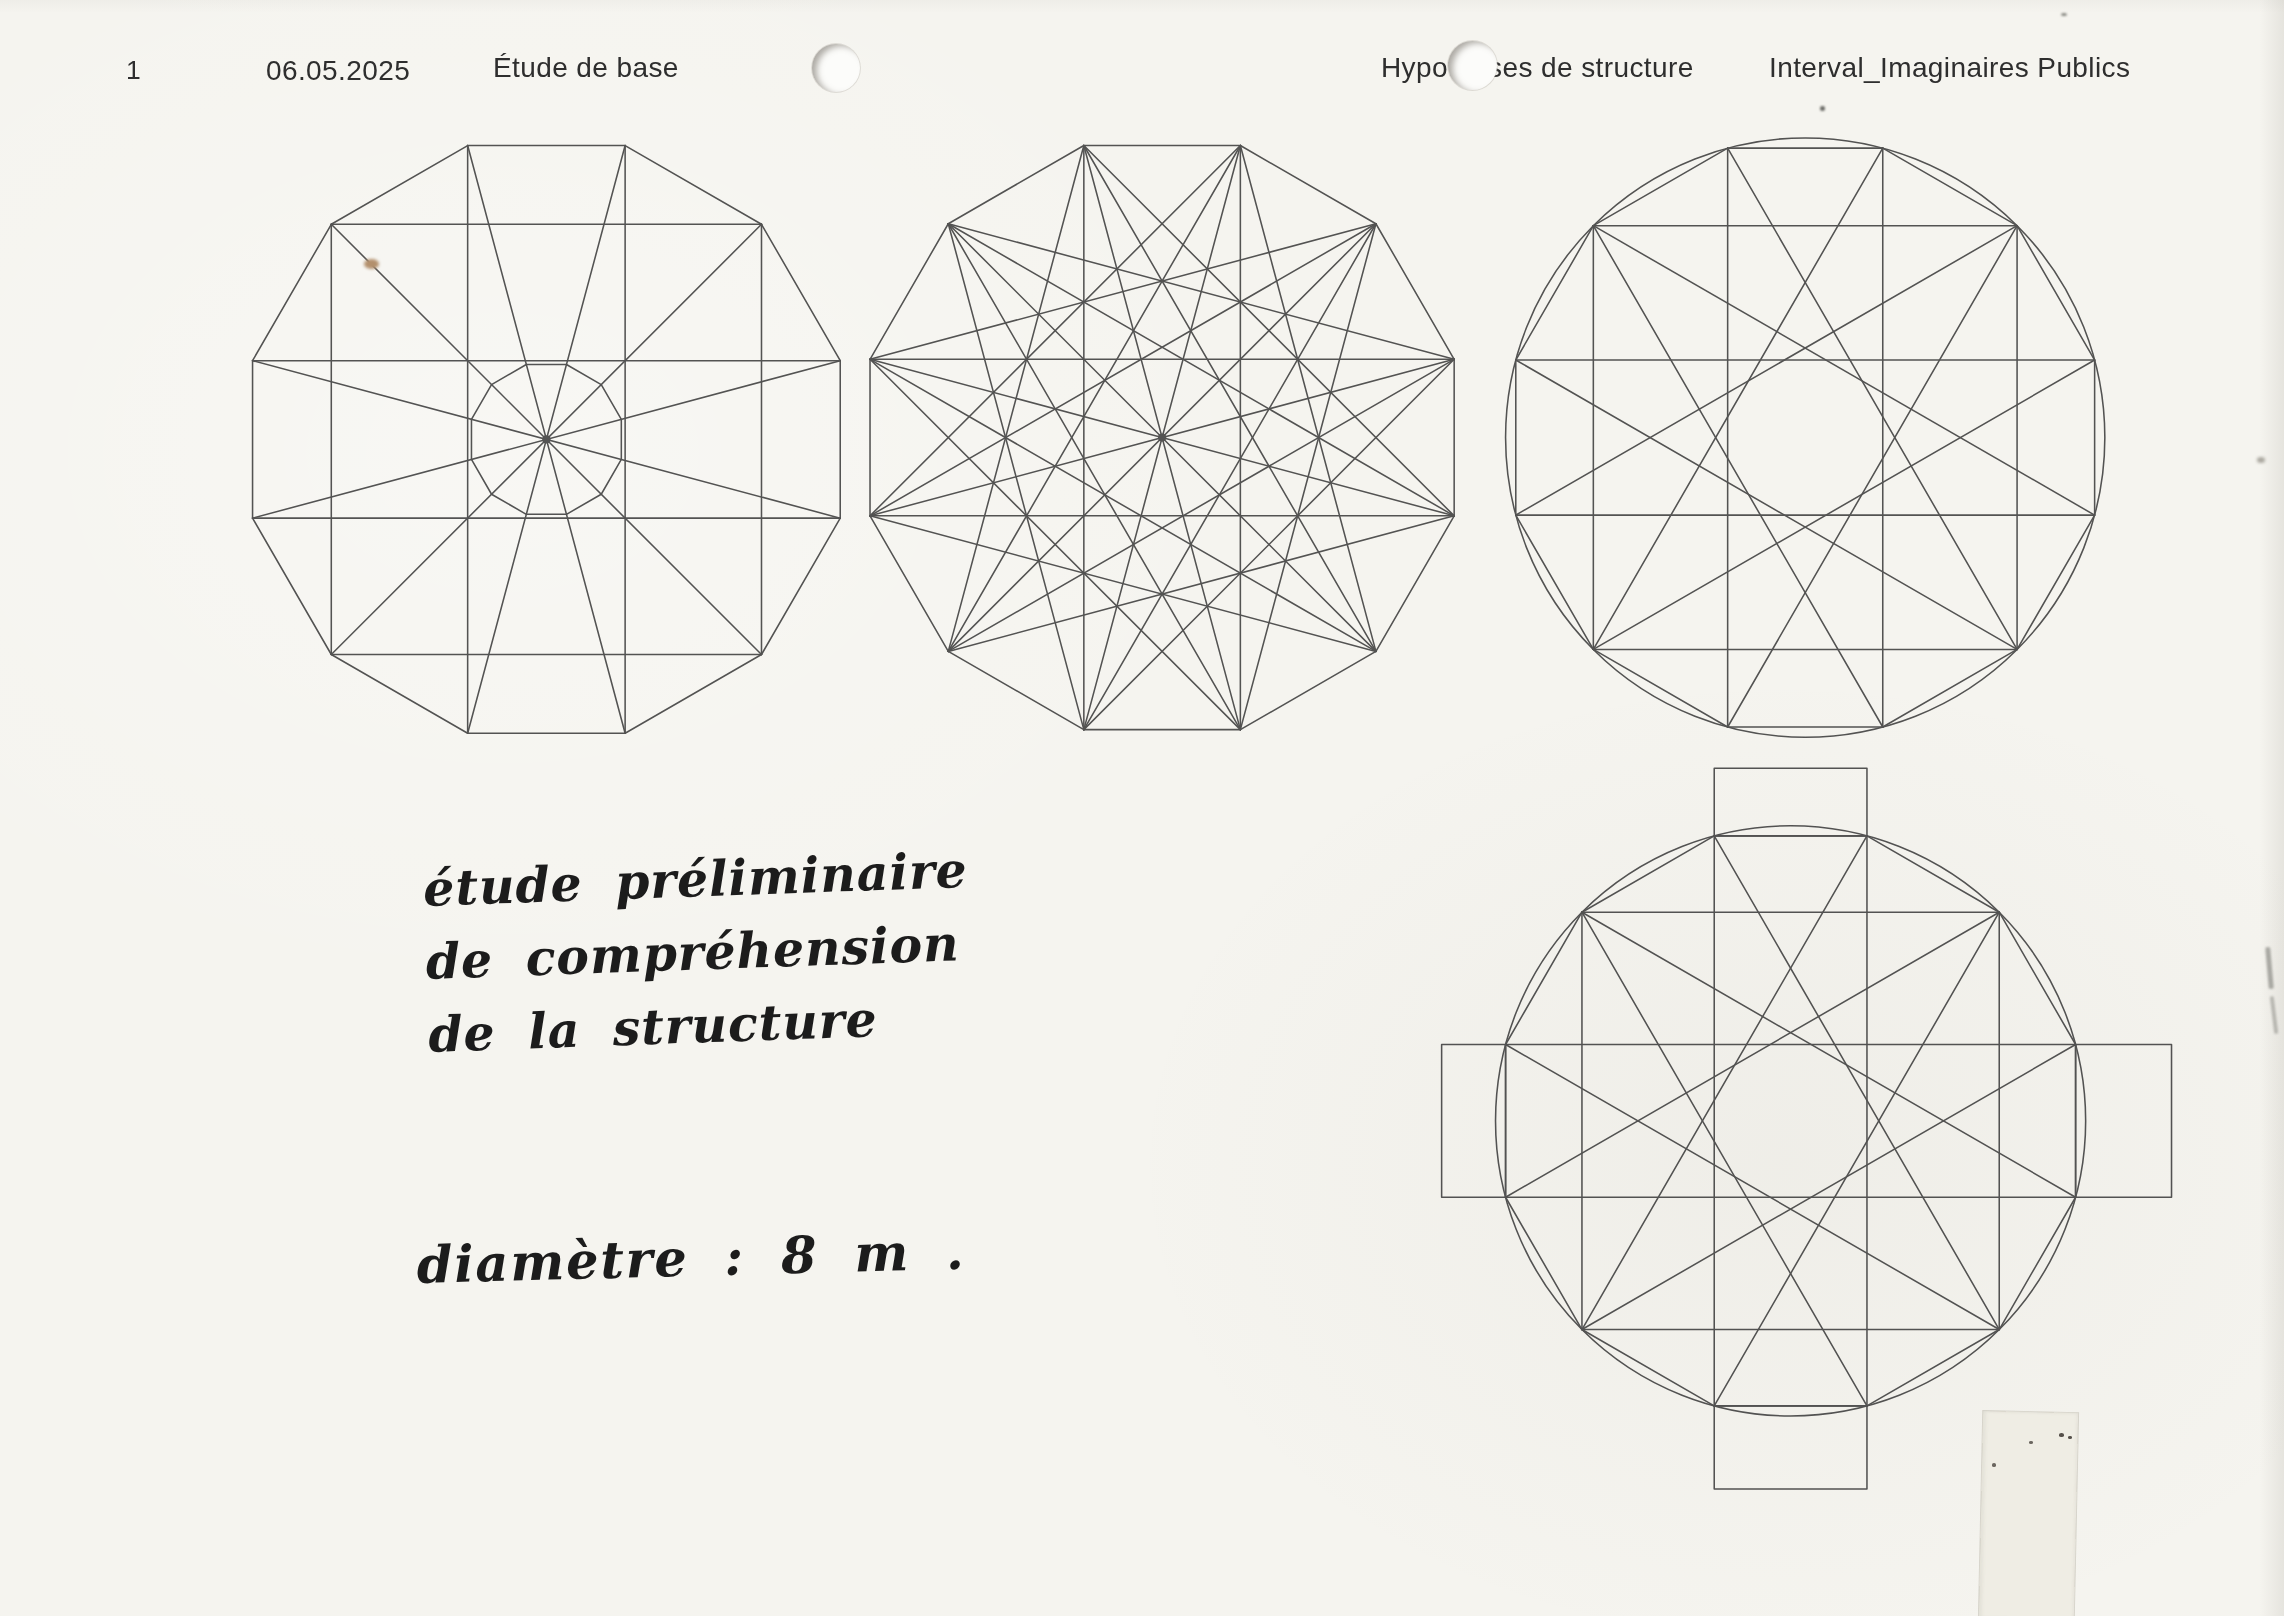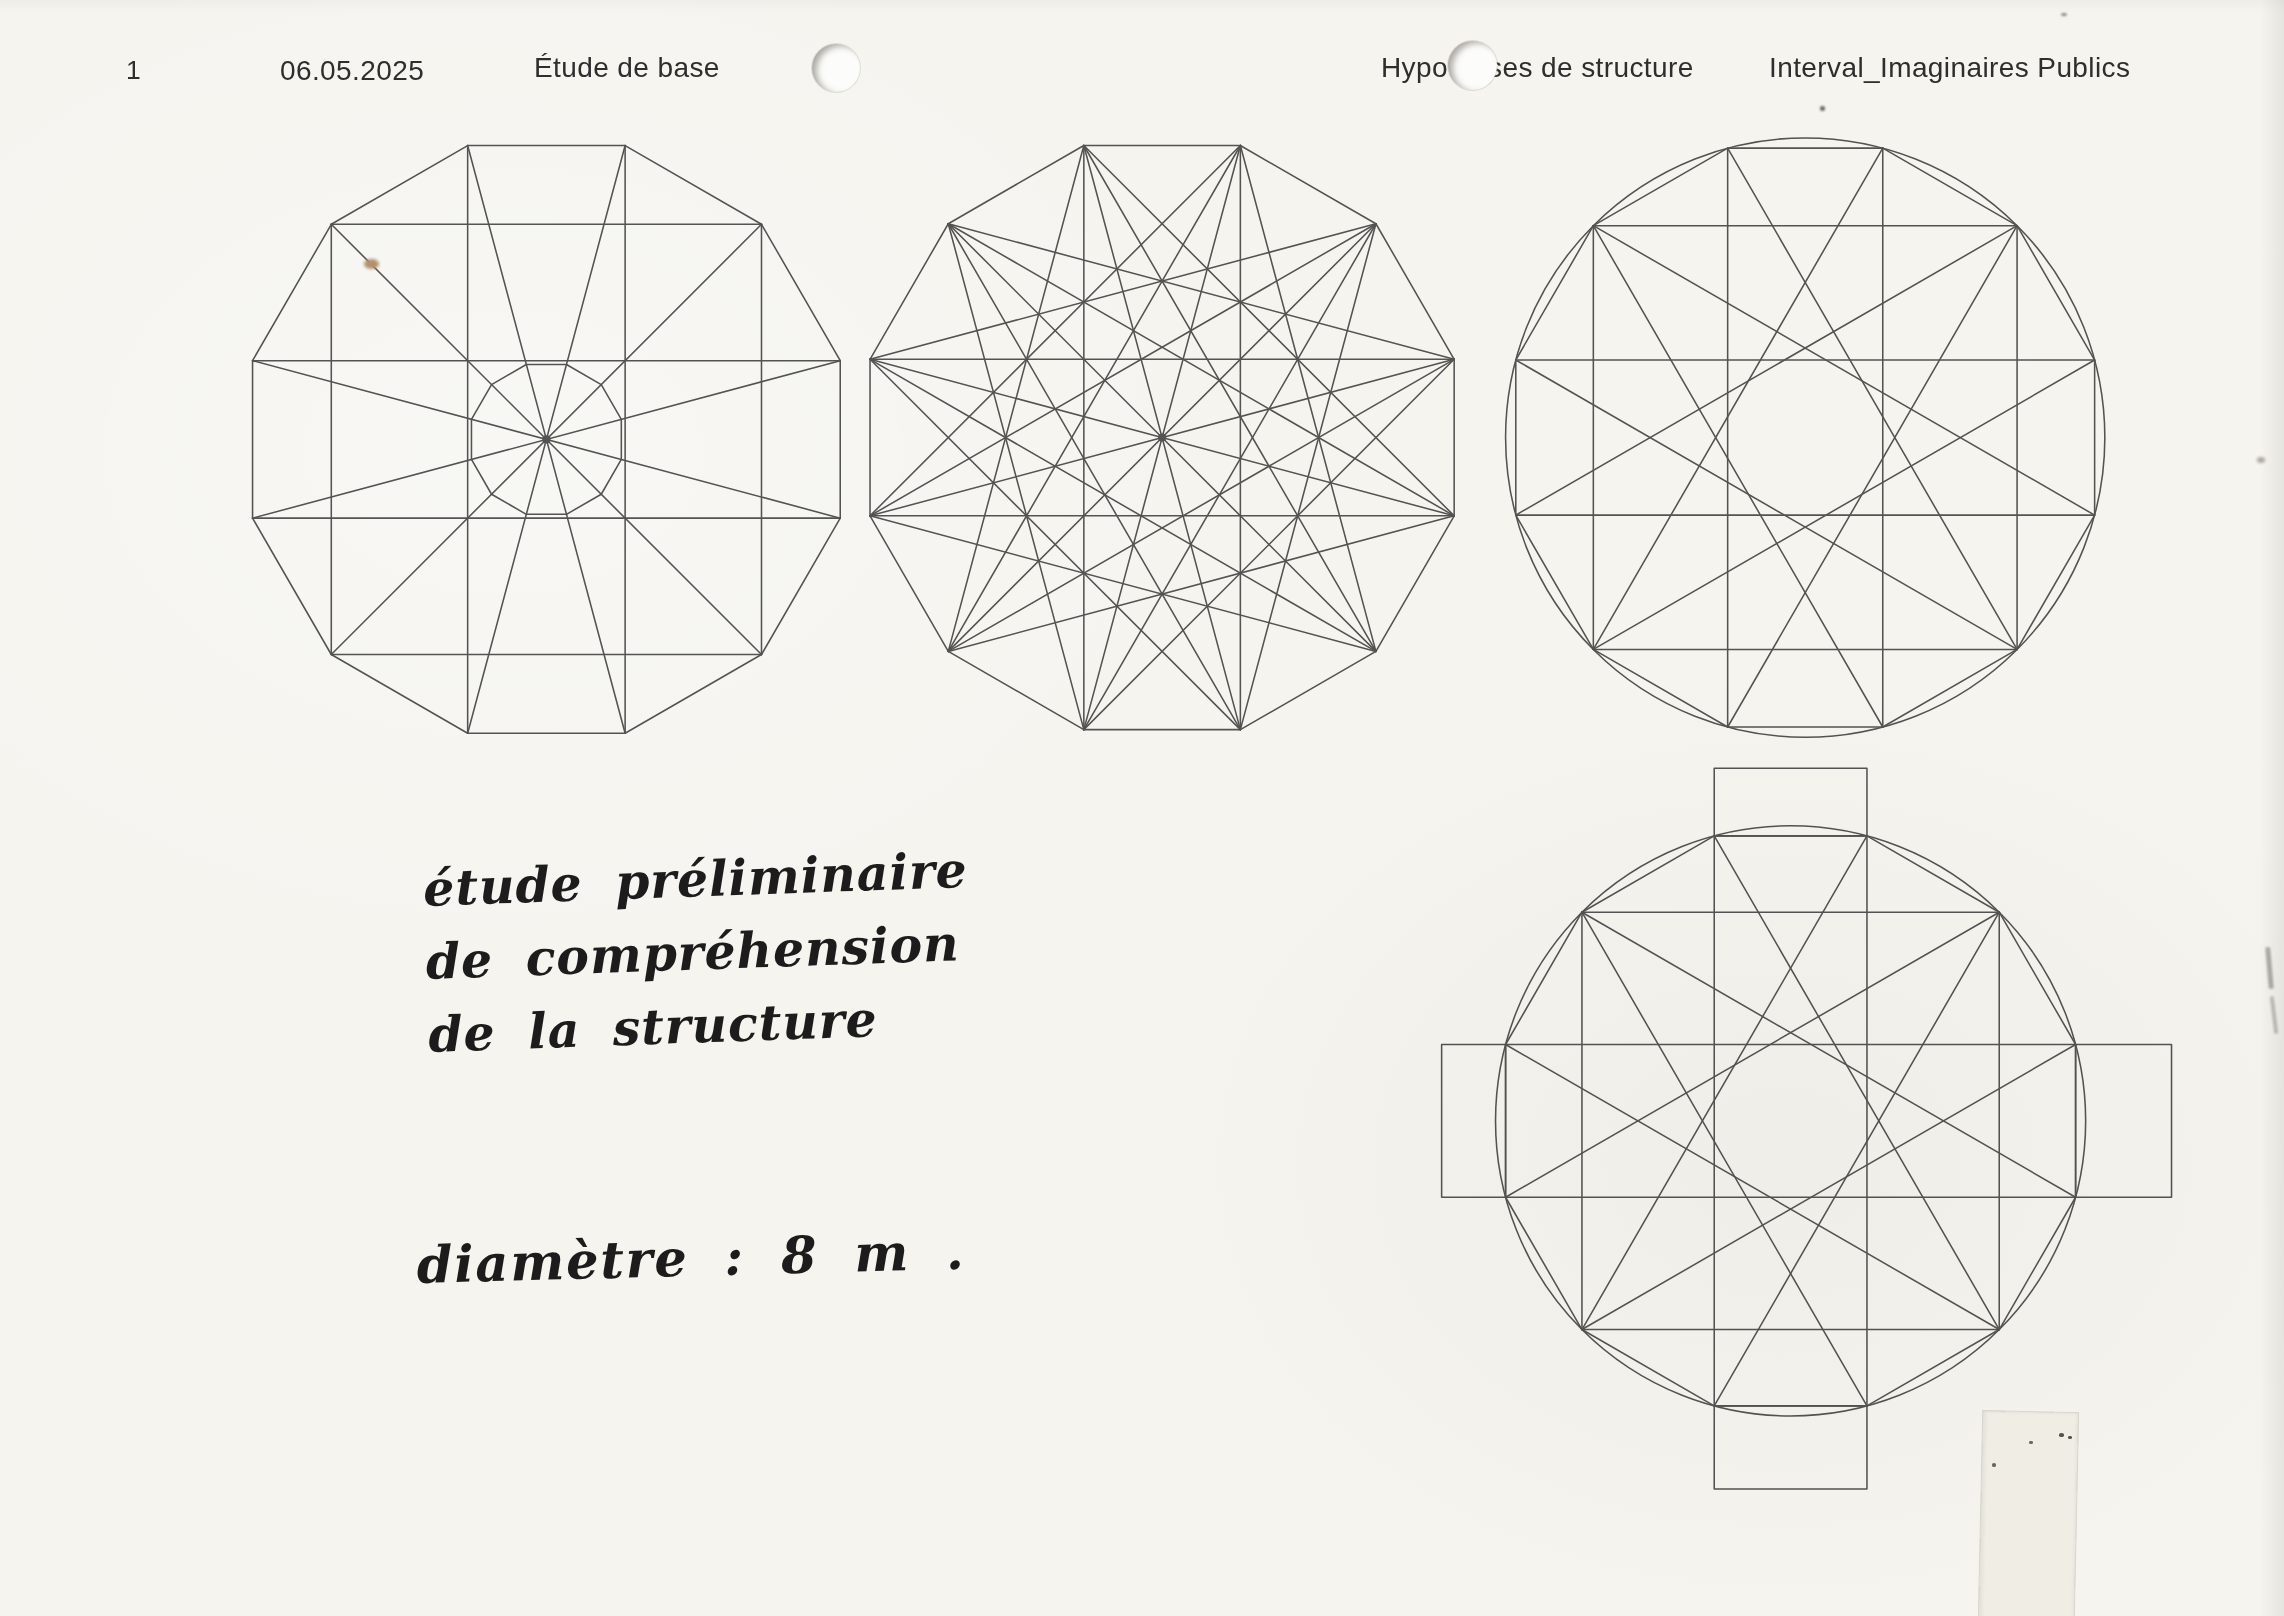--- a/index.html
+++ b/index.html
@@ -12,22 +12,22 @@
       linear-gradient(to bottom, rgba(118,112,100,.05), rgba(118,112,100,0) 12.8px),
       #f5f4ef;
     font-family:"Liberation Sans", sans-serif;
   }
   #drawing{position:absolute;left:0;top:0;z-index:1;}
   .hdr{
     position:absolute;z-index:2;top:52px;
     font-size:28px;font-weight:400;color:#2e2e2e;letter-spacing:0.4px;white-space:nowrap;
   }
   .hdr-num{left:126px;top:55px;font-size:26.5px;}
-  .hdr-date{left:280px;top:55px;}
-  .hdr-study{left:493px;margin-left:41px;}
+  .hdr-date{left:266px;top:55px;}
+  .hdr-study{left:493px;}
   .hdr-section{left:1381px;}
   .hdr-project{left:1769px;}
   .note{
     position:absolute;left:422px;top:853px;z-index:2;
     font-family:"DejaVu Serif", serif;font-style:italic;font-weight:600;
     font-size:49px;color:#1c1c1c;line-height:73px;letter-spacing:0.9px;word-spacing:14.6px;
     transform:rotate(-2deg);transform-origin:left top;white-space:nowrap;
   }
   .dim-note{
     position:absolute;left:416px;top:1235px;z-index:2;

